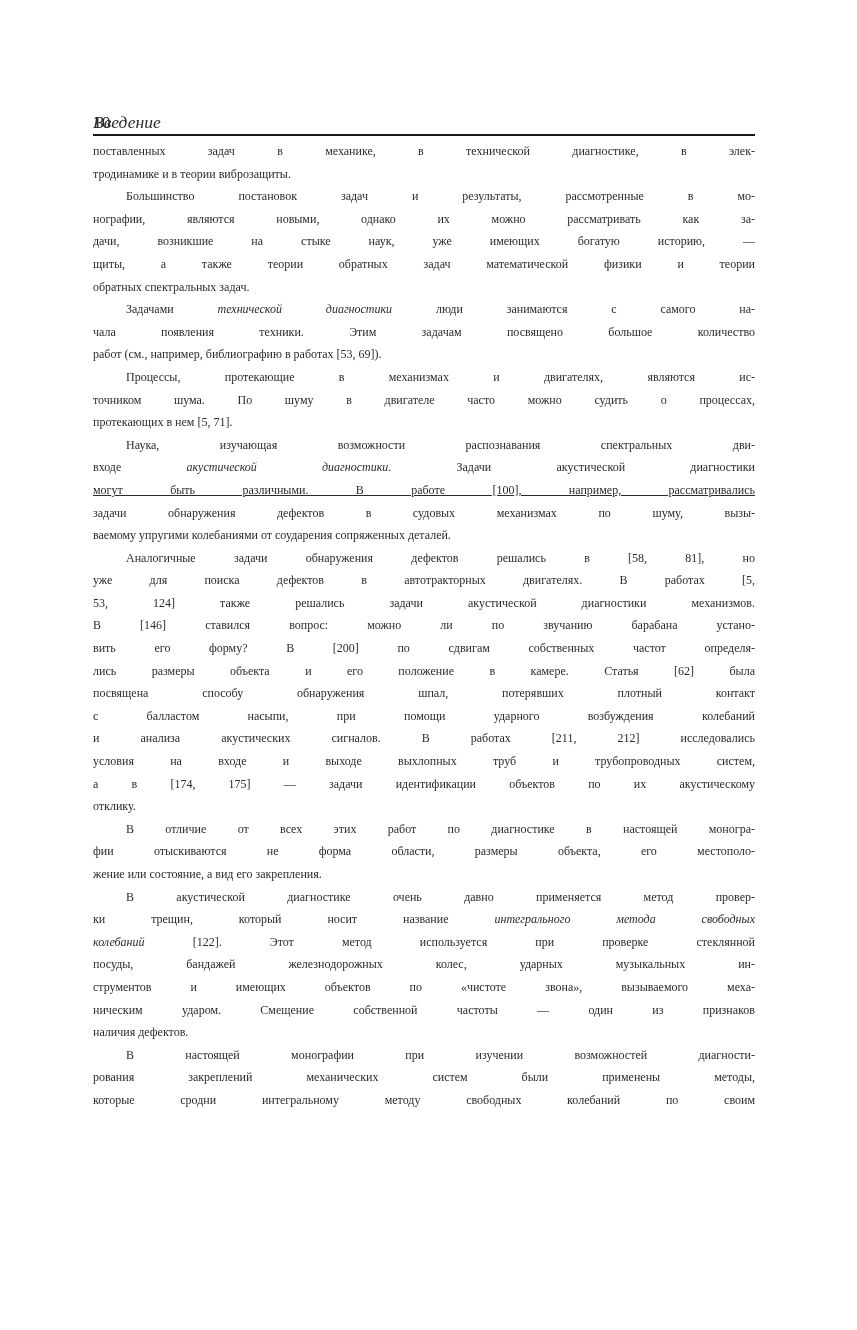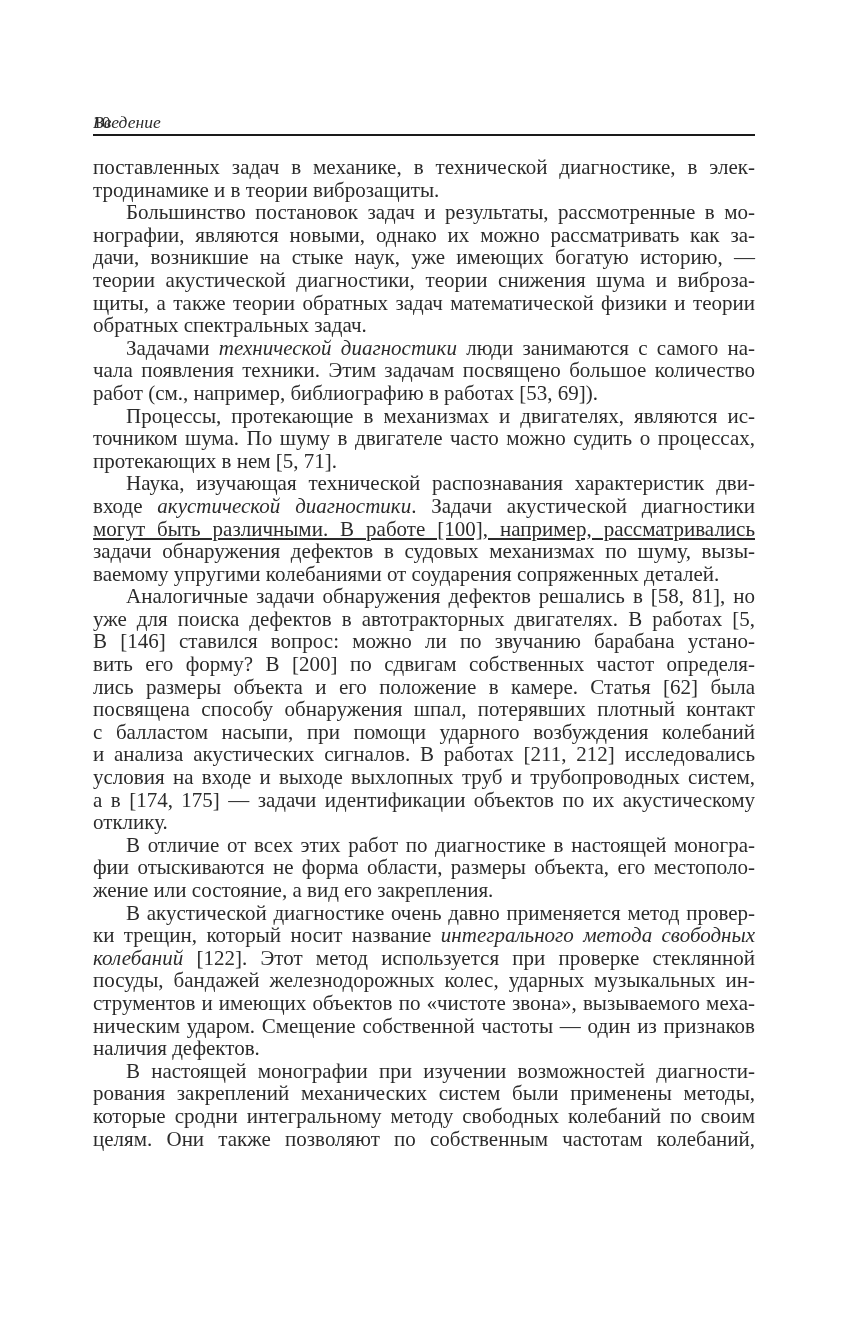--- a/index.html
+++ b/index.html
@@ -33,22 +33,22 @@
     top: 2px;
   }
   .chapter-title {
     position: absolute;
     left: 0;
     right: 8px;
     top: 2px;
     font-style: italic;
   }
   .body-text {
-    margin-top: 20px;
-    font-size: 21px;
+    margin-top: 4px;
+    font-size: 12px;
     line-height: 22.6px;
   }
   .para {
     margin: 0;
   }
   .line {
     display: block;
     text-align: justify;
     text-align-last: justify;
     white-space: nowrap;
@@ -78,44 +78,44 @@
   </div>
   <div class="body-text" id="body-text">
       <div class="para">
         <span class="line"><span class="seg" style="white-space: normal;">поставленных задач в механике, в технической диагностике, в элек-</span></span>
         <span class="line last"><span class="seg" style="white-space: normal;">тродинамике и в теории виброзащиты.</span></span>
       </div>
       <div class="para">
         <span class="line indent"><span class="seg" style="white-space: normal;">Большинство постановок задач и результаты, рассмотренные в мо-</span></span>
         <span class="line"><span class="seg" style="white-space: normal;">нографии, являются новыми, однако их можно рассматривать как за-</span></span>
         <span class="line"><span class="seg" style="white-space: normal;">дачи, возникшие на стыке наук, уже имеющих богатую историю, —</span></span>
-        <span class="line"><span class="seg" style="white-space: normal;">теории акустической диагностики, теории снижения шума и виброза-</span></span>
         <span class="line"><span class="seg" style="white-space: normal;">щиты, а также теории обратных задач математической физики и теории</span></span>
         <span class="line last"><span class="seg" style="white-space: normal;">обратных спектральных задач.</span></span>
       </div>
       <div class="para">
         <span class="line indent"><span class="seg" style="white-space: normal;">Задачами </span><span class="seg italic" style="white-space: normal;">технической диагностики</span><span class="seg" style="white-space: normal;"> люди занимаются с самого на-</span></span>
         <span class="line"><span class="seg" style="white-space: normal;">чала появления техники. Этим задачам посвящено большое количество</span></span>
         <span class="line last"><span class="seg" style="white-space: normal;">работ (см., например, библиографию в работах [53, 69]).</span></span>
       </div>
       <div class="para">
         <span class="line indent"><span class="seg" style="white-space: normal;">Процессы, протекающие в механизмах и двигателях, являются ис-</span></span>
         <span class="line"><span class="seg" style="white-space: normal;">точником шума. По шуму в двигателе часто можно судить о процессах,</span></span>
         <span class="line last"><span class="seg" style="white-space: normal;">протекающих в нем [5, 71].</span></span>
       </div>
       <div class="para">
-        <span class="line indent"><span class="seg" style="white-space: normal;">Наука, изучающая технической распознавания характеристик дви-</span></span>
+        <span class="line indent"><span class="seg" style="white-space: normal;">Наука, изучающая возможности распознавания спектральных дви-</span></span>
         <span class="line"><span class="seg" style="white-space: normal;">входе </span><span class="seg italic" style="white-space: normal;">акустической диагностики</span><span class="seg" style="white-space: normal;">. Задачи акустической диагностики</span></span>
         <span class="line"><span class="seg" style="white-space: normal; text-decoration: underline;">могут быть различными. В работе [100], например, рассматривались</span></span>
         <span class="line"><span class="seg" style="white-space: normal;">задачи обнаружения дефектов в судовых механизмах по шуму, вызы-</span></span>
         <span class="line last"><span class="seg" style="white-space: normal;">ваемому упругими колебаниями от соударения сопряженных деталей.</span></span>
       </div>
       <div class="para">
         <span class="line indent"><span class="seg" style="white-space: normal;">Аналогичные задачи обнаружения дефектов решались в [58, 81], но</span></span>
         <span class="line"><span class="seg" style="white-space: normal;">уже для поиска дефектов в автотракторных двигателях. В работах [5,</span></span>
+        <span class="line"><span class="seg" style="white-space: normal;">53, 124] также решались задачи акустической диагностики механизмов.</span></span>
         <span class="line"><span class="seg" style="white-space: normal;">В [146] ставился вопрос: можно ли по звучанию барабана устано-</span></span>
         <span class="line"><span class="seg" style="white-space: normal;">вить его форму? В [200] по сдвигам собственных частот определя-</span></span>
         <span class="line"><span class="seg" style="white-space: normal;">лись размеры объекта и его положение в камере. Статья [62] была</span></span>
         <span class="line"><span class="seg" style="white-space: normal;">посвящена способу обнаружения шпал, потерявших плотный контакт</span></span>
         <span class="line"><span class="seg" style="white-space: normal;">с балластом насыпи, при помощи ударного возбуждения колебаний</span></span>
         <span class="line"><span class="seg" style="white-space: normal;">и анализа акустических сигналов. В работах [211, 212] исследовались</span></span>
         <span class="line"><span class="seg" style="white-space: normal;">условия на входе и выходе выхлопных труб и трубопроводных систем,</span></span>
         <span class="line"><span class="seg" style="white-space: normal;">а в [174, 175] — задачи идентификации объектов по их акустическому</span></span>
         <span class="line last"><span class="seg" style="white-space: normal;">отклику.</span></span>
       </div>
@@ -130,16 +130,15 @@
         <span class="line"><span class="seg italic" style="white-space: normal;">колебаний</span><span class="seg" style="white-space: normal;"> [122]. Этот метод используется при проверке стеклянной</span></span>
         <span class="line"><span class="seg" style="white-space: normal;">посуды, бандажей железнодорожных колес, ударных музыкальных ин-</span></span>
         <span class="line"><span class="seg" style="white-space: normal;">струментов и имеющих объектов по «чистоте звона», вызываемого меха-</span></span>
         <span class="line"><span class="seg" style="white-space: normal;">ническим ударом. Смещение собственной частоты — один из признаков</span></span>
         <span class="line last"><span class="seg" style="white-space: normal;">наличия дефектов.</span></span>
       </div>
       <div class="para">
         <span class="line indent"><span class="seg" style="white-space: normal;">В настоящей монографии при изучении возможностей диагности-</span></span>
         <span class="line"><span class="seg" style="white-space: normal;">рования закреплений механических систем были применены методы,</span></span>
         <span class="line"><span class="seg" style="white-space: normal;">которые сродни интегральному методу свободных колебаний по своим</span></span>
-        <span class="line"><span class="seg" style="white-space: normal;">целям. Они также позволяют по собственным частотам колебаний,</span></span>
       </div>
     </div>
 </div>
 
 </body></html>

